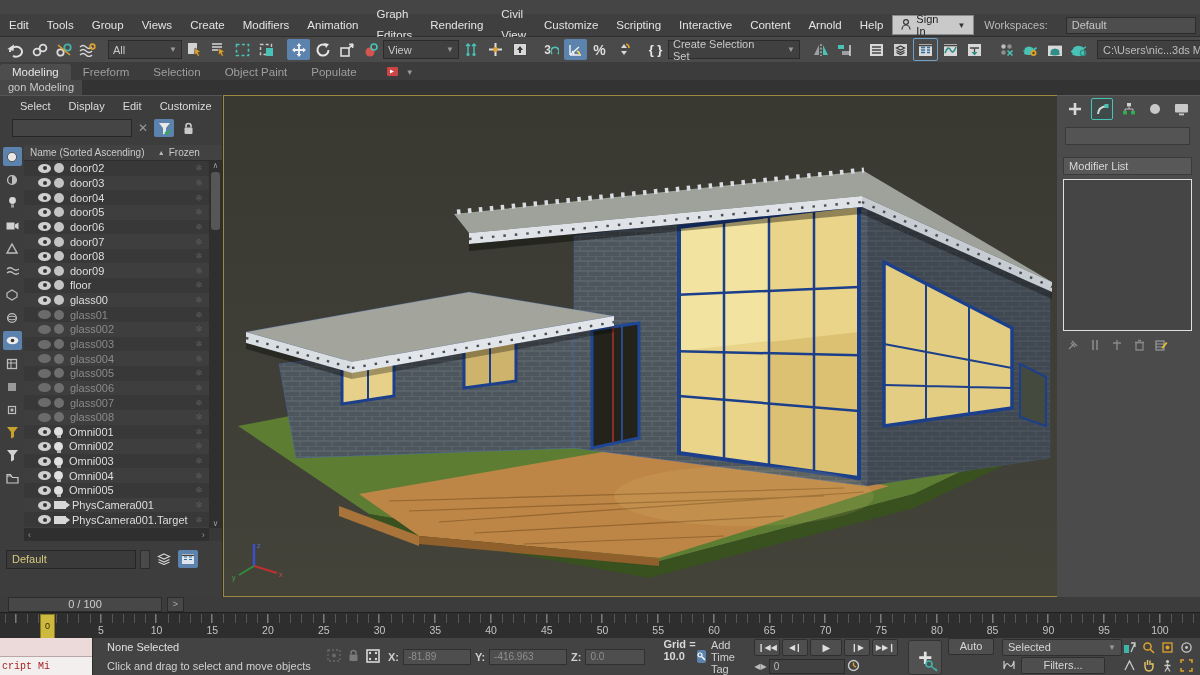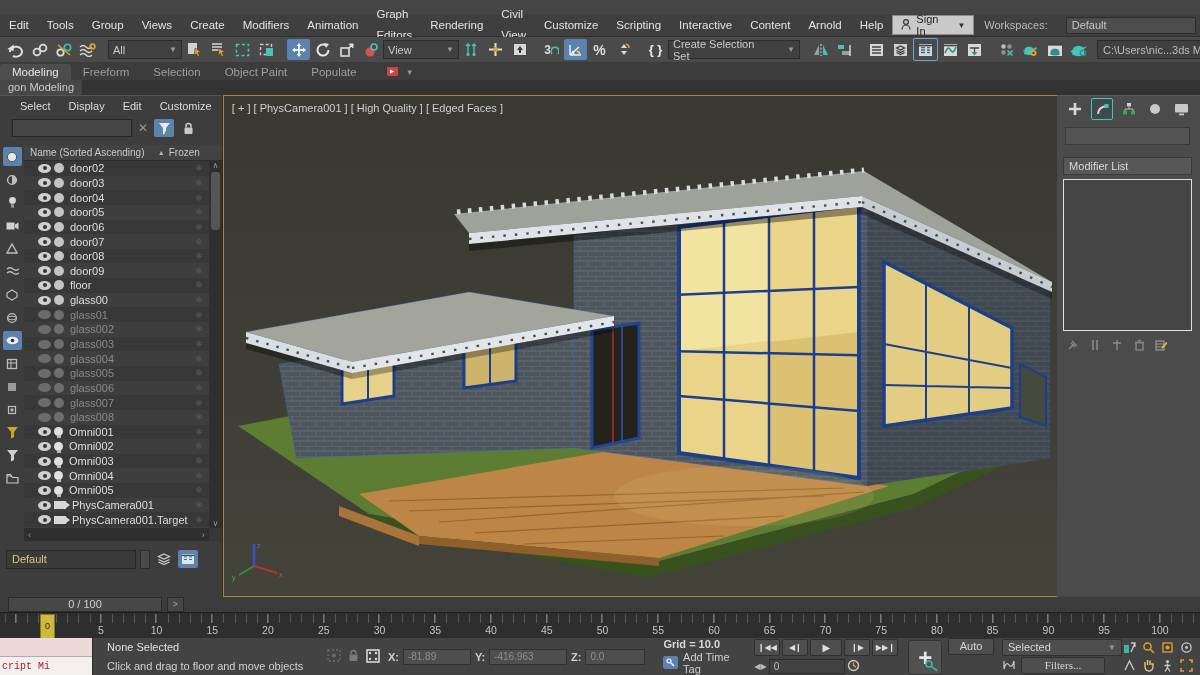--- a/index.html
+++ b/index.html
@@ -123,41 +123,41 @@
   .mxs .p2{flex:1;background:#f4efef;color:#a32020;font-family:"Liberation Mono",monospace;font-size:10px;
            display:flex;align-items:center;padding-left:2px;white-space:nowrap;overflow:hidden;}
   .stxt{width:300px;display:flex;flex-direction:column;justify-content:space-around;padding-left:14px;}
   .stxt .l1{color:#e0e0e0;}
   .stxt .l2{color:#d0d0d0;}
   .sicons{display:flex;align-items:center;gap:7px;padding:0 4px;}
   .coord{display:flex;align-items:center;gap:4px;}
   .coord .cl{color:#cfcfcf;font-weight:bold;}
   .cfield{width:58px;height:14px;background:#4e4e4e;border:1px solid #303030;color:#8f8f8f;font-size:10px;
           padding:0 4px;line-height:14px;overflow:hidden;}
-  .gridcol{display:flex;flex-direction:column;justify-content:space-around;padding-left:14px;width:118px;}
+  .gridcol{display:flex;flex-direction:row;justify-content:space-around;padding-left:14px;width:118px;}
   .gridcol .g1{color:#d8d8d8;font-weight:bold;}
   .att{display:flex;align-items:center;gap:5px;color:#d0d0d0;}
   .attic{width:15px;height:13px;background:#5b83ad;border-radius:2px;display:flex;align-items:center;justify-content:center;}
   .transport{display:flex;flex-direction:column;justify-content:space-around;padding-left:6px;}
   .trow{display:flex;align-items:center;gap:2px;}
   .tpb{min-width:20px;height:15px;background:#4e4e4e;border:1px solid #2f2f2f;color:#ddd;display:flex;
        align-items:center;justify-content:center;font-size:8px;border-radius:2px;padding:0 2px;}
   .framef{width:66px;height:13px;background:#414141;border:1px solid #2b2b2b;color:#bbb;font-size:10px;
           padding:0 4px;line-height:13px;}
   .keybtn{width:44px;height:33px;margin:2px 6px 0 10px;background:#515151;border:1px solid #333;border-radius:3px;
           position:relative;display:flex;align-items:center;justify-content:center;}
   .keybtn .plus{color:#e3e3e3;font-size:24px;font-weight:bold;line-height:20px;}
   .autocol{display:flex;flex-direction:column;justify-content:space-around;gap:44px;}
   .abtn{width:44px;height:15px;background:#4e4e4e;border:1px solid #2f2f2f;color:#d6d6d6;text-align:center;
         line-height:15px;border-radius:2px;}
   .selcol{display:flex;flex-direction:column;justify-content:space-around;padding-left:8px;}
   .seldd{width:108px;height:15px;background:#4e4e4e;border:1px solid #2f2f2f;color:#d6d6d6;display:flex;
          align-items:center;padding:0 5px;border-radius:2px;}
   .seldd .car{margin-left:auto;font-size:8px;color:#999;}
-  .selrow2{display:flex;align-items:center;gap:5px;font-family:Liberation Serif, serif;}
+  .selrow2{display:flex;align-items:center;gap:5px;}
   .fltbtn{width:82px;height:15px;background:#4e4e4e;border:1px solid #2f2f2f;color:#d6d6d6;text-align:center;
           line-height:15px;border-radius:2px;}
   .navgrid{margin-left:auto;display:grid;grid-template-columns:repeat(4,15px);grid-auto-rows:16px;gap:2px 4px;
            align-content:center;padding-right:6px;}
   .nv{display:flex;align-items:center;justify-content:center;}
   .caret{font-size:8px;color:#999;}
 </style>
 </head>
 <body>
 
@@ -789,21 +789,20 @@
             <svg width="14" height="12" viewBox="0 0 14 12">
               <rect x="1" y="1" width="12" height="10" fill="#dfe6ee"></rect>
               <path d="M3 4h3M3 6.5h3M8 4h3M8 6.5h3" stroke="#2f6f9f" stroke-width="1.2"></path>
               <path d="M1 2.4h12" stroke="#444" stroke-width="1.4"></path>
             </svg>
           </span>
       </div>
     </div>
 
     <div class="vp">
-      <div class="vp-label">[ + ] [ PhysCamera001 ] [ High Quality ] [ Edged Faces ]</div>
       <svg class="scene" width="833" height="500" viewBox="0 0 833 500">
         <defs>
           <pattern id="brick" width="16" height="10" patternUnits="userSpaceOnUse">
             <rect width="16" height="10" fill="#4d555d"></rect>
             <path d="M0 0h16M0 5h16" stroke="#656d75" stroke-width="1"></path>
             <path d="M4 0v5M12 5v5" stroke="#5e666e" stroke-width="1"></path>
           </pattern>
           <linearGradient id="bgv" x1="0" y1="0" x2="0" y2="1">
             <stop offset="0" stop-color="#393932"></stop>
               <stop offset="1" stop-color="#43433a"></stop>
@@ -981,21 +980,21 @@
     <div class="slider">0</div>
   </div>
 
   <div class="status">
     <div class="mxs">
       <div class="p1"></div>
       <div class="p2">cript Mi</div>
     </div>
     <div class="stxt">
       <span class="l1">None Selected</span>
-      <span class="l2">Click and drag to floor and move objects</span>
+      <span class="l2">Click and drag to select and move objects</span>
     </div>
     <div class="sicons">
       <span><svg width="14" height="13" viewBox="0 0 14 13">
             <rect x="1" y="1" width="12" height="11" fill="none" stroke="#6a6a6a" stroke-width="1.3" stroke-dasharray="2 2"></rect>
             <circle cx="7" cy="6.5" r="2" fill="#6a6a6a"></circle>
           </svg></span>
       <span><svg width="11" height="13" viewBox="0 0 11 13">
             <rect x="1.5" y="5.5" width="8" height="6.5" rx="1" fill="#7a7a7a"></rect>
             <path d="M3 5.5 v-1.5 a2.5 2.5 0 0 1 5 0 v1.5" fill="none" stroke="#7a7a7a" stroke-width="1.5"></path>
           </svg></span>

